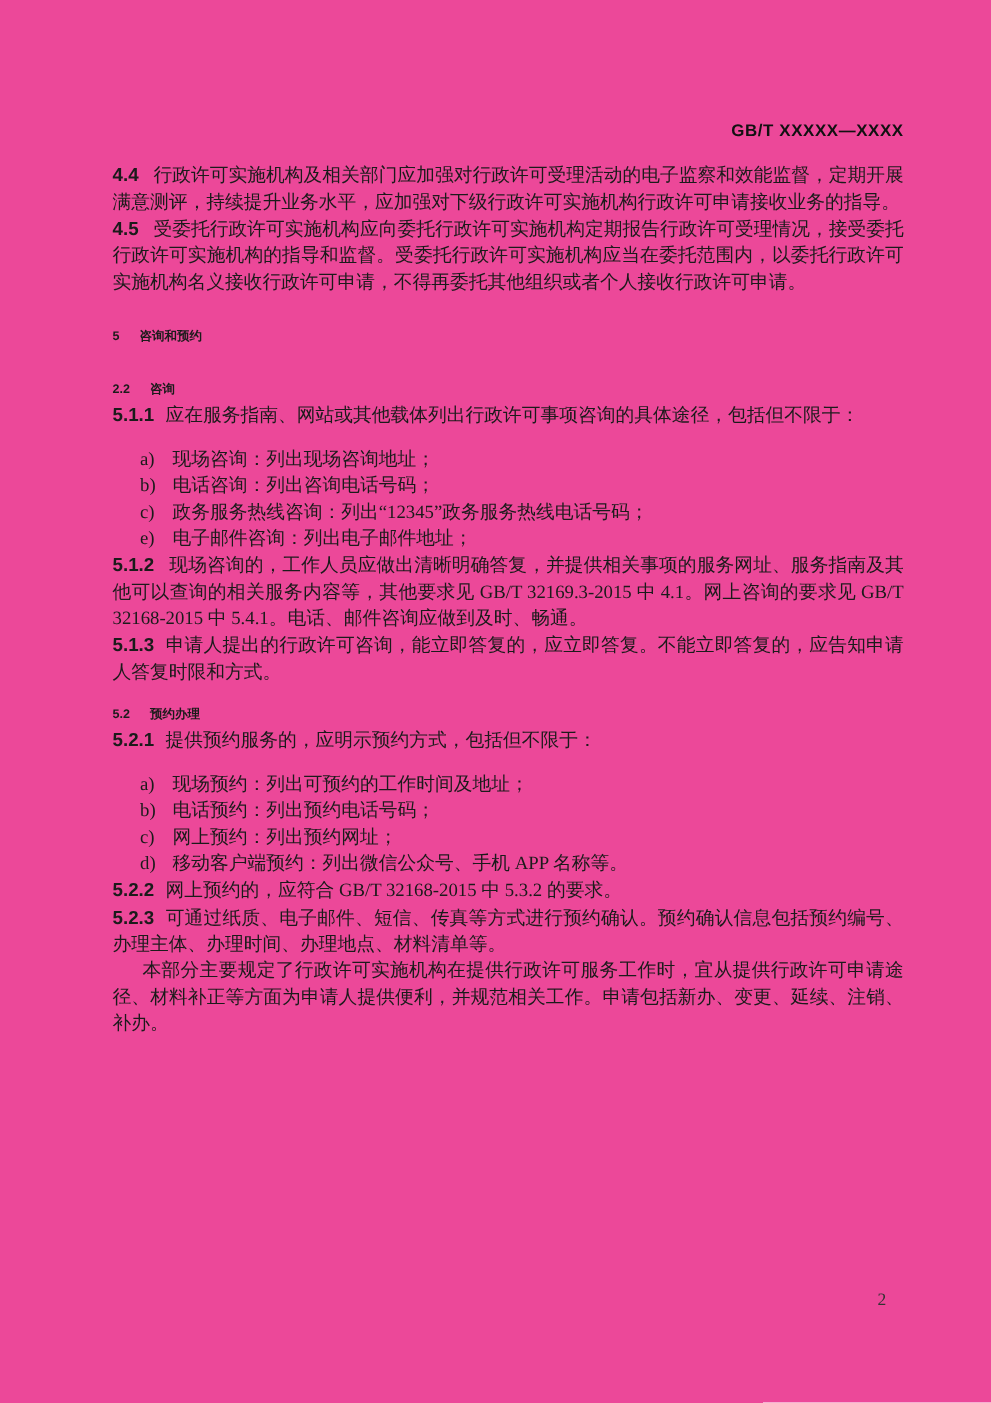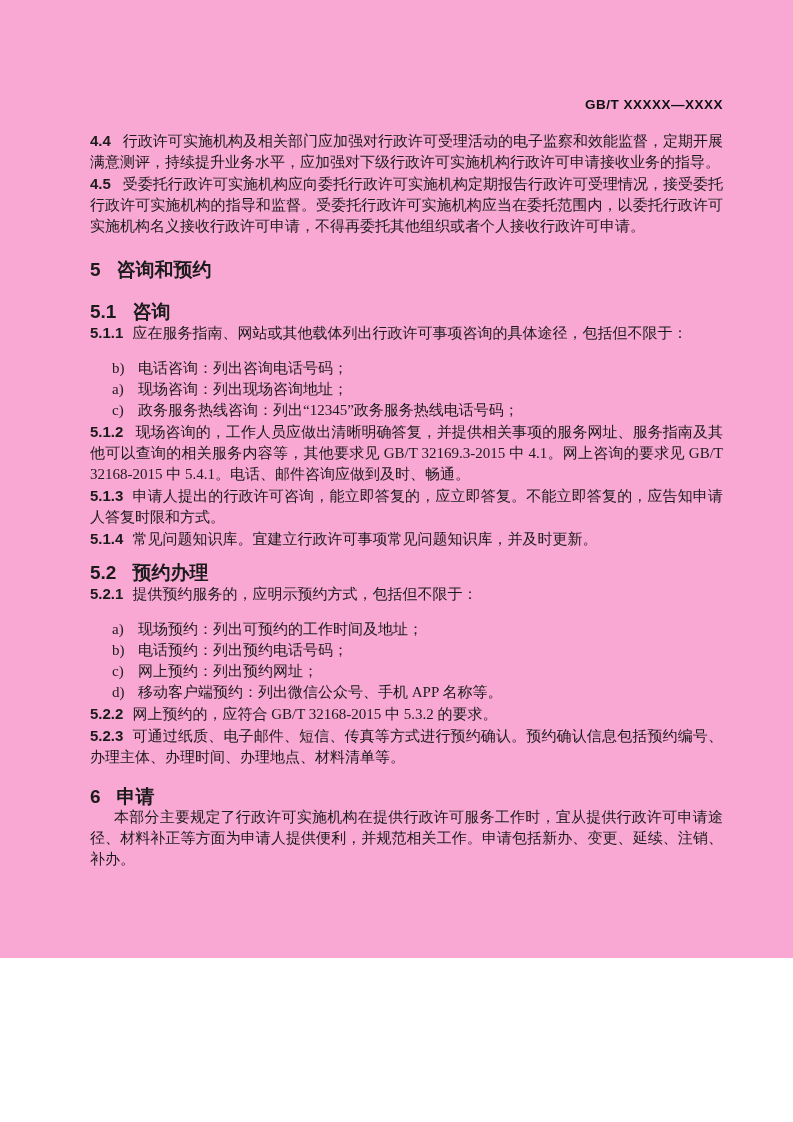--- a/index.html
+++ b/index.html
@@ -3,22 +3,22 @@
 <meta charset="utf-8">
 <style>
   html, body {
     margin: 0;
     padding: 0;
     background: #ffffff;
   }
   .page {
     position: relative;
     width: 793px;
-    height: 958px;
-    background: #f9a8d4;
+    height: 1122px;
+    background: #ec4899;
     color: #1b1b1b;
     font-family: "Liberation Serif", "DejaVu Serif", serif;
     font-size: 15px;
     line-height: 21px;
     overflow: hidden;
   }
   .running-header {
     position: absolute;
     top: 94px;
     right: 70px;
@@ -42,21 +42,21 @@
     font-family: "Liberation Sans", "DejaVu Sans", sans-serif;
     font-weight: bold;
     margin-right: 9px;
     white-space: nowrap;
   }
   .cnum.wide { margin-right: 12px; }
   .heading {
     margin: 0;
     font-family: "Liberation Sans", "DejaVu Sans", sans-serif;
     font-weight: bold;
-    font-size: 19px;
+    font-size: 10px;
     line-height: 21px;
     text-align: left;
   }
   .hnum { margin-right: 16px; }
   .list {
     margin-top: 14px;
     padding-left: 22px;
   }
   .list-item {
     text-align: left;
@@ -98,50 +98,50 @@
 
     <p class="clause sp8">
       <span class="cnum wide">4.5</span><span>受委托行政许可实施机构应向委托行政许可实施机构定期报告行政许可受理情况，接受委托行政许可实施机构的指导和监督。受委托行政许可实施机构应当在委托范围内，以委托行政许可实施机构名义接收行政许可申请，不得再委托其他组织或者个人接收行政许可申请。</span>
     </p>
 
     <h2 class="heading sp22">
       <span class="hnum">5</span><span>咨询和预约</span>
     </h2>
 
     <h3 class="heading sp21">
-      <span class="hnum">5.1</span><span>咨询</span>
+      <span class="hnum">2.2</span><span>咨询</span>
     </h3>
 
     <p class="clause sp9">
       <span class="cnum">5.1.1</span><span>应在服务指南、网站或其他载体列出行政许可事项咨询的具体途径，包括但不限于：</span>
     </p>
 
     <div class="list">
       <div class="list-item">
+        <span class="letter">a)</span><span>现场咨询：列出现场咨询地址；</span>
+      </div>
+      <div class="list-item">
         <span class="letter">b)</span><span>电话咨询：列出咨询电话号码；</span>
       </div>
       <div class="list-item">
-        <span class="letter">a)</span><span>现场咨询：列出现场咨询地址；</span>
+        <span class="letter">c)</span><span>政务服务热线咨询：列出“12345”政务服务热线电话号码；</span>
       </div>
       <div class="list-item">
-        <span class="letter">c)</span><span>政务服务热线咨询：列出“12345”政务服务热线电话号码；</span>
+        <span class="letter">e)</span><span>电子邮件咨询：列出电子邮件地址；</span>
       </div>
     </div>
 
     <p class="clause sp8">
       <span class="cnum wide">5.1.2</span><span>现场咨询的，工作人员应做出清晰明确答复，并提供相关事项的服务网址、服务指南及其他可以查询的相关服务内容等，其他要求见 GB/T 32169.3-2015 中 4.1。网上咨询的要求见 GB/T 32168-2015 中 5.4.1。电话、邮件咨询应做到及时、畅通。</span>
     </p>
 
     <p class="clause sp8">
       <span class="cnum">5.1.3</span><span>申请人提出的行政许可咨询，能立即答复的，应立即答复。不能立即答复的，应告知申请人答复时限和方式。</span>
     </p>
 
-    <p class="clause sp10">
-      <span class="cnum">5.1.4</span><span>常见问题知识库。宜建立行政许可事项常见问题知识库，并及时更新。</span>
-    </p>
 
     <h3 class="heading sp12">
       <span class="hnum">5.2</span><span>预约办理</span>
     </h3>
 
     <p class="clause sp8">
       <span class="cnum">5.2.1</span><span>提供预约服务的，应明示预约方式，包括但不限于：</span>
     </p>
 
     <div class="list">
@@ -160,23 +160,20 @@
     </div>
 
     <p class="clause sp9">
       <span class="cnum">5.2.2</span><span>网上预约的，应符合 GB/T 32168-2015 中 5.3.2 的要求。</span>
     </p>
 
     <p class="clause sp9">
       <span class="cnum">5.2.3</span><span>可通过纸质、电子邮件、短信、传真等方式进行预约确认。预约确认信息包括预约编号、办理主体、办理时间、办理地点、材料清单等。</span>
     </p>
 
-    <h2 class="heading sp18">
-      <span class="hnum">6</span><span>申请</span>
-    </h2>
 
     <p class="bodytext indent-first sp24">
       <span>本部分主要规定了行政许可实施机构在提供行政许可服务工作时，宜从提供行政许可申请途径、材料补正等方面为申请人提供便利，并规范相关工作。申请包括新办、变更、延续、注销、补办。</span>
     </p>
 
   </main>
 
   <div class="page-number">2</div>
 
 </div>

